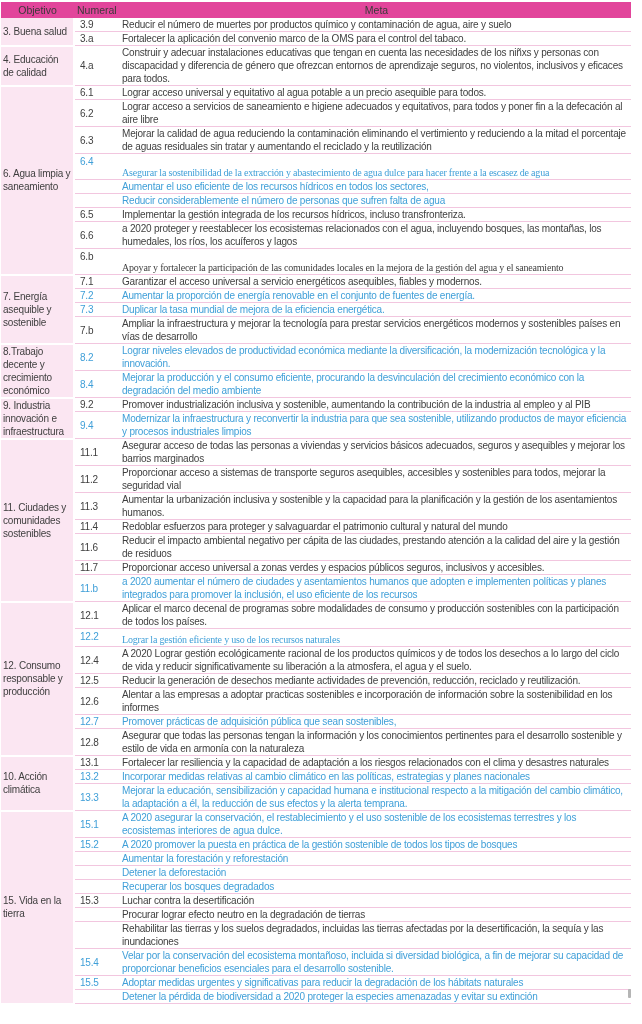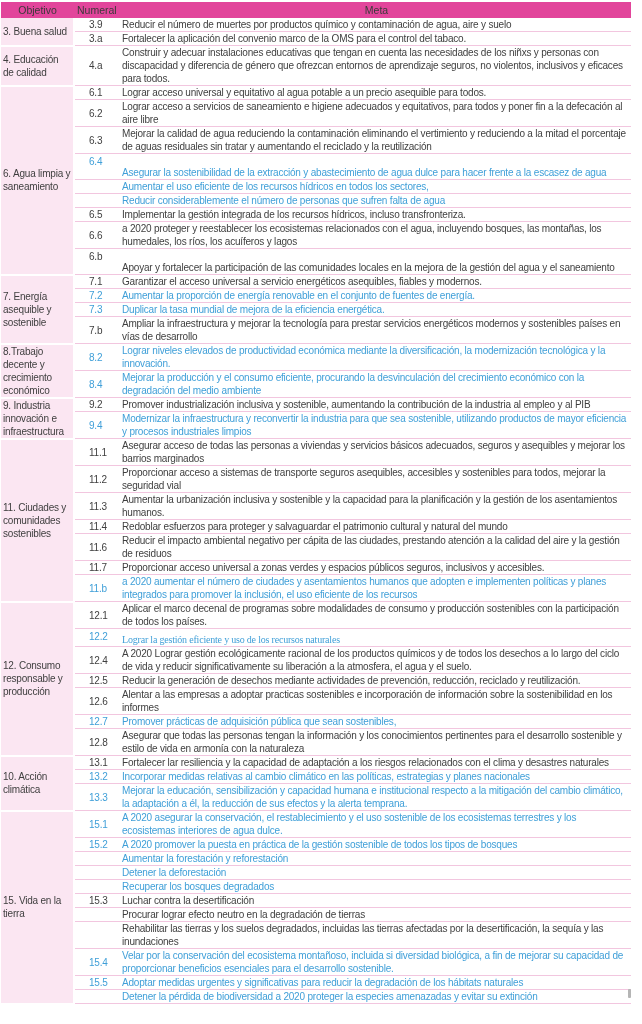--- a/index.html
+++ b/index.html
@@ -49,31 +49,31 @@
   }
   td.obj{
     background:var(--objetivo-bg);
     text-align:left;
     padding:0 2px;
     border-bottom:2px solid var(--group-divider);
     border-right:2px solid var(--group-divider);
     color:var(--body-text);
   }
   td.num{
-    padding-left:14px;
+    padding-left:5px;
     border-bottom:1px solid var(--row-border);
     white-space:nowrap;
   }
   td.meta{
     padding:0 2px;
     border-bottom:1px solid var(--row-border);
   }
   tr.blue td.num, tr.blue td.meta{color:var(--blue-text);margin-left:48px;}
   tr.sp12 td.num{vertical-align:top;padding-top:1px;}
-  tr.sp12 td.meta{padding-top:12px;}
+  tr.sp12 td.meta{padding-top:12px;font-family:Liberation Serif, serif;}
   tr.sp6 td.num{vertical-align:top;padding-top:1px;}
   tr.sp6 td.meta{padding-top:4px;font-family:Liberation Serif, serif;}
   .scroll-tick{
     position:absolute;
     left:628px;top:989px;
     width:3px;height:9px;
     background:var(--artifact-gray);
     border-radius:1px;
   }
 </style>

